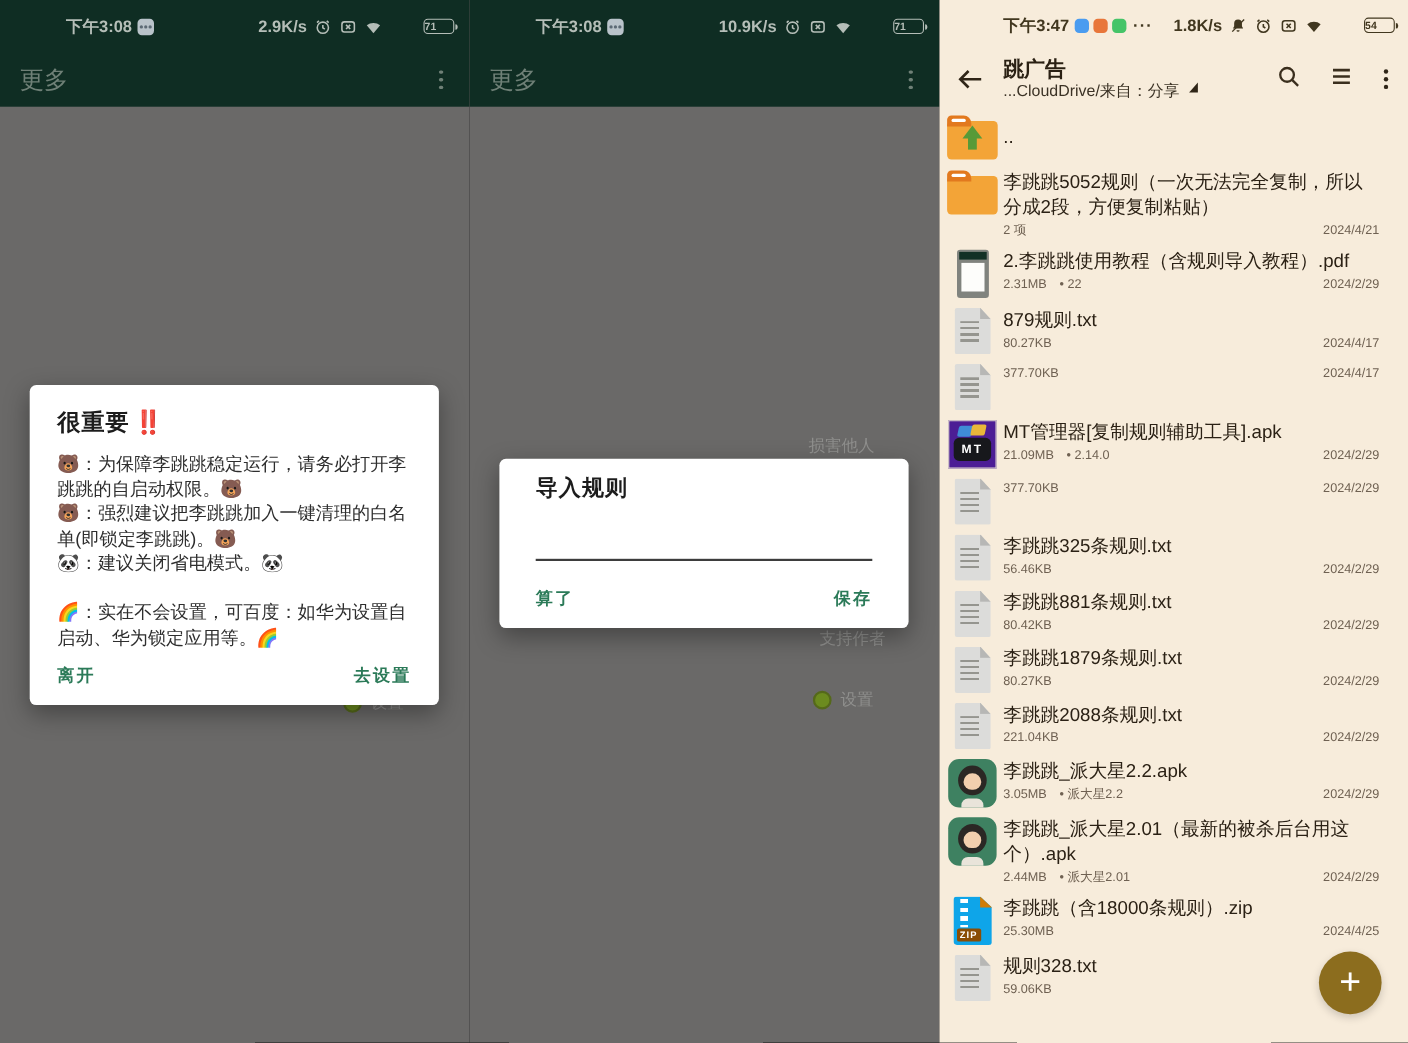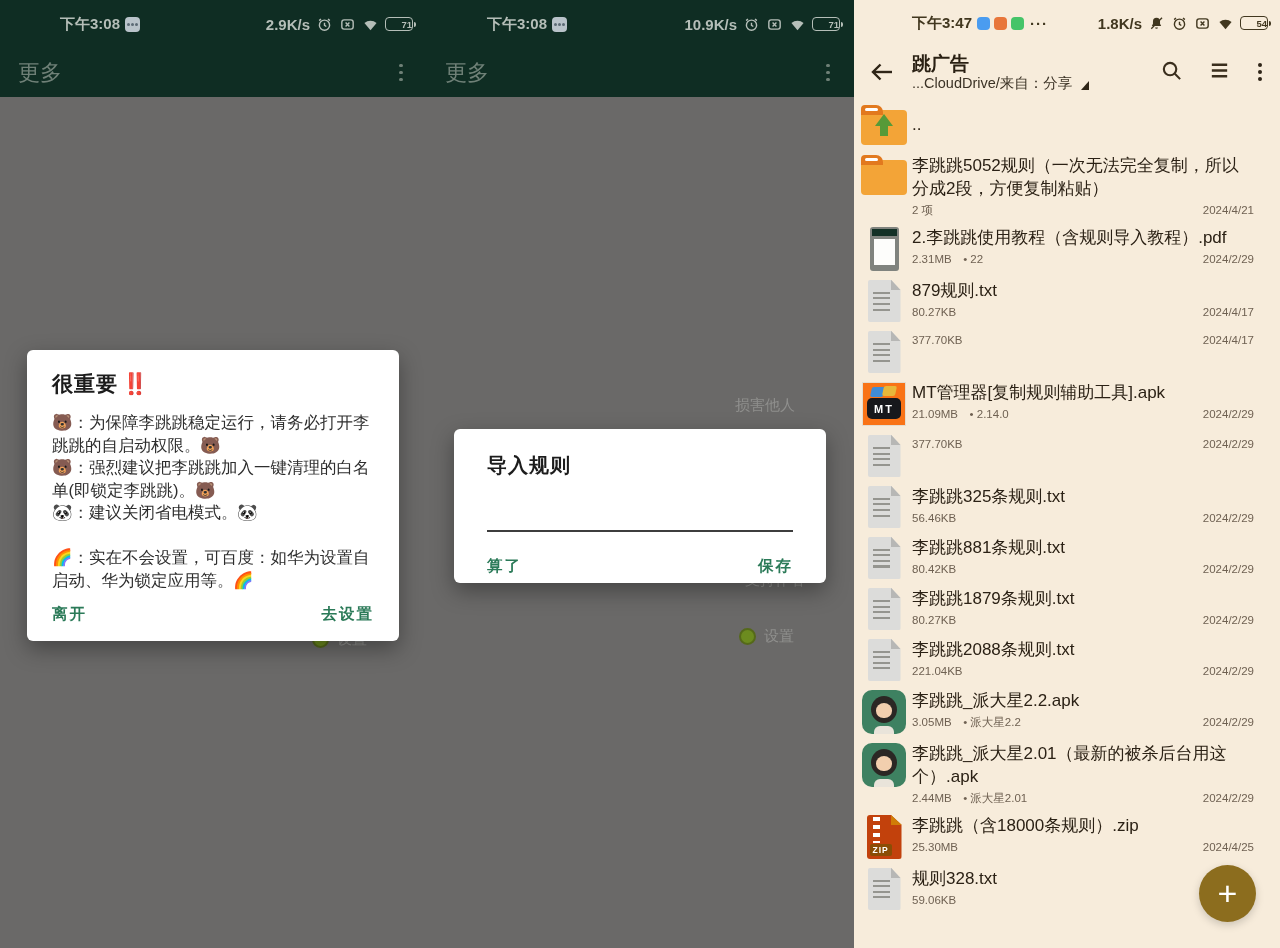--- a/index.html
+++ b/index.html
@@ -15,21 +15,21 @@
   .green-top { position:absolute; top:0; left:0; right:0; height:97px; background:#0f2d23; z-index:1; }
   .sbar-g { position:absolute; top:0; left:0; right:0; height:48px; display:flex; align-items:center;
             color:#b5beb8; font-size:15px; font-weight:600; z-index:3; padding:0 14px 0 60px; }
   .sbar-right { margin-left:auto; display:flex; align-items:center; gap:6px; }
   .time-badge { width:15px; height:15px; border-radius:4px; background:#b9c3ca; margin-left:5px;
                 display:flex; align-items:center; justify-content:center; gap:1px; }
   .time-badge i { width:3px; height:3px; border-radius:50%; background:#5c6a75; display:inline-block; }
   .sicon { width:17px; height:17px; display:inline-flex; }
   .sicon svg { width:100%; height:100%; }
   .batt { position:relative; width:28px; height:14px; border:1.6px solid currentColor; border-radius:4px;
-          display:flex; align-items:center; justify-content:flex-end; font-size:9.5px; font-weight:700; }
+          display:flex; align-items:center; justify-content:flex-start; font-size:9.5px; font-weight:700;margin-left:31px; }
   .batt::after { content:""; position:absolute; right:-4px; top:3.5px; width:2.2px; height:5px;
                  background:currentColor; border-radius:0 2px 2px 0; }
   .ahdr-g { position:absolute; top:48px; left:0; right:0; height:49px; display:flex; align-items:center;
             justify-content:space-between; padding:0 18px; z-index:3; }
   .ahdr-title { color:#6f8077; font-size:22px; }
   .vdots { display:flex; flex-direction:column; gap:3.5px; padding:4px 6px; }
   .vdots i { width:3.6px; height:3.6px; border-radius:50%; background:#6f8077; }
 
   
   .ghost { position:absolute; color:#8f8f8d; font-size:15px; z-index:2; }
@@ -39,36 +39,36 @@
   
   .dlg { position:absolute; background:#fff; border-radius:6px; z-index:5;
          box-shadow:0 8px 22px rgba(0,0,0,.35); display:flex; flex-direction:column; }
   .dlg-a { left:27px; top:350px; width:372px; height:291px; padding:20px 25px 16px; }
   .dlg-a h1 { font-size:21px; font-weight:700; color:#1c1c1c; letter-spacing:1px; }
   .dlg-a h1 .bang { color:#d4534a; margin-left:4px; }
   .dlg-body { margin-top:13px; font-size:16.5px; line-height:22.5px; color:#2e2e2e; white-space:pre-line; }
   .dlg-btns { margin-top:auto; display:flex; justify-content:space-between;
               color:#2b7a58; font-size:15.5px; font-weight:700; letter-spacing:2px; }
   .dlg-btns span { cursor:pointer; }
-  .dlg-b { left:27px; top:429px; width:372px; height:154px; padding:23px 33px 18px;gap:24px; }
+  .dlg-b { left:27px; top:417px; width:372px; height:154px; padding:13px 33px 18px;gap:24px; }
   .dlg-b h1 { font-size:20px; font-weight:700; color:#1c1c1c; letter-spacing:1px; }
   .dlg-input { margin-top:27px; height:20px; border-bottom:2px solid #3d3d3d; }
 
   
   .sbar-c { height:46px; display:flex; align-items:center; color:#41371f; font-size:15px; font-weight:600;
             padding:0 12px 0 58px; }
   .mini-apps { display:flex; align-items:center; gap:4px; margin-left:5px; }
   .mini-apps i { width:13px; height:13px; border-radius:4px; display:inline-block; }
   .ma-blue { background:#4a9cf0; } .ma-orange { background:#e8763a; } .ma-green { background:#45c468; }
   .ellip { margin-left:6px; font-weight:700; letter-spacing:1px; }
   .abar { height:52px; display:flex; align-items:center; padding:0 16px 0 14px; }
   .back-ic { width:28px; height:28px; flex:none; display:flex; }
   .abar-titles { margin-left:16px; line-height:1.15; }
   .abar-title { font-size:19px; font-weight:700; color:#2a2013; }
-  .abar-sub { font-size:14.5px; color:#3b3225; display:flex; align-items:flex-end; }
+  .abar-sub { font-size:14.5px; color:#3b3225; display:flex; align-items:flex-start; }
   .tri { width:0; height:0; border-left:8px solid transparent; border-bottom:9px solid #2f2517; margin:0 0 1px 9px; }
   .abar-icons { margin-left:auto; display:flex; align-items:center; gap:25px; }
   .abar-icons svg { width:23px; height:23px; }
   .vdots-c { display:flex; flex-direction:column; gap:3.2px; padding:2px; }
   .vdots-c i { width:4px; height:4px; border-radius:50%; background:#2f2517; }
 
   .flist { position:absolute; top:98px; left:0; right:0; }
   .frow { display:flex; align-items:flex-start; min-height:49px; padding:4px 26px 4px 2px; }
   .frow.center { align-items:center; min-height:52px; }
   .icn-wrap { width:56px; flex:none; display:flex; justify-content:center; padding-top:1px; }
@@ -88,37 +88,37 @@
                       border-right:9px solid transparent; border-bottom:12px solid #579a38; }
   .up-arrow::after { content:""; position:absolute; left:5px; top:11px; width:8px; height:11px; background:#579a38; }
   .icn-page { width:33px; height:42px; background:#dcdcda; border-radius:2px; position:relative;
               clip-path:polygon(0 0,72% 0,100% 24%,100% 100%,0 100%); }
   .icn-page::before { content:""; position:absolute; right:0; top:0; width:10px; height:10px; background:#b7b7b5; }
   .icn-page .lines { position:absolute; left:5px; width:17px; top:12px; bottom:9px;
                      background:repeating-linear-gradient(#95958f 0 2px, transparent 2px 5.5px); }
   .icn-shot { width:29px; height:44px; background:#80837e; border-radius:3px; position:relative; }
   .icn-shot::before { content:""; position:absolute; top:2px; left:2px; right:2px; height:7px; background:#123025; }
   .icn-shot::after { content:""; position:absolute; top:12px; left:4px; right:4px; bottom:6px; background:#fdfdfb; }
-  .icn-mt { width:44px; height:44px; border-radius:0; background:#f97316; position:relative;
+  .icn-mt { width:44px; height:44px; border-radius:0; background:#4c1d95; position:relative;
             box-shadow:0 0 0 1px #e4ddd0 inset; }
   .icn-mt::before { content:""; position:absolute; left:9px; top:5px; width:13px; height:10px;
                     background:#3f8cd6; transform:skewX(-12deg); border-radius:2px; }
   .icn-mt::after { content:""; position:absolute; left:21px; top:4px; width:13px; height:10px;
                    background:#e8b73a; transform:skewX(-12deg); border-radius:2px; }
   .mt-badge { position:absolute; left:5px; right:5px; top:16px; height:21px; background:#17181c; border-radius:5px;
               color:#fff; font-size:11px; font-weight:700; display:flex; align-items:center; justify-content:center;
               letter-spacing:2px; z-index:1; }
   .icn-girl { width:44px; height:44px; border-radius:10px; background:#3e8161; position:relative; overflow:hidden; }
   .icn-girl::before { content:""; position:absolute; top:6px; left:9px; width:26px; height:27px;
                       border-radius:50%; background:#2b2724; }
   .icn-girl::after { content:""; position:absolute; top:13px; left:14px; width:16px; height:15px;
                      border-radius:50% 50% 46% 46%; background:#f2cfae; }
   .girl-body { position:absolute; bottom:-4px; left:12px; width:20px; height:12px; border-radius:6px 6px 0 0;
                background:#e9e4da; z-index:1; }
-  .icn-zip { width:35px; height:44px; background:#c2410c; border-radius:3px; position:relative;
+  .icn-zip { width:35px; height:44px; background:#0ea5e9; border-radius:3px; position:relative;
              clip-path:polygon(0 0,70% 0,100% 22%,100% 100%,0 100%); }
   .icn-zip::before { content:""; position:absolute; right:0; top:0; width:11px; height:10px; background:#d07c06; }
   .zip-teeth { position:absolute; left:6px; top:2px; width:7px; bottom:16px;
                background:repeating-linear-gradient(#fff 0 4px, transparent 4px 8px); }
   .zip-label { position:absolute; left:3px; bottom:3px; background:#8a4d05; color:#fff; font-size:8.5px;
                font-weight:700; padding:1px 3px; border-radius:2px; letter-spacing:1px; }
 
   .fab { position:absolute; right:24px; bottom:26px; width:57px; height:57px; border-radius:50%;
          background:#8c6d1e; color:#fff; display:flex; align-items:center; justify-content:center;
          font-size:34px; font-weight:400; z-index:6; box-shadow:0 3px 8px rgba(0,0,0,.18); }

